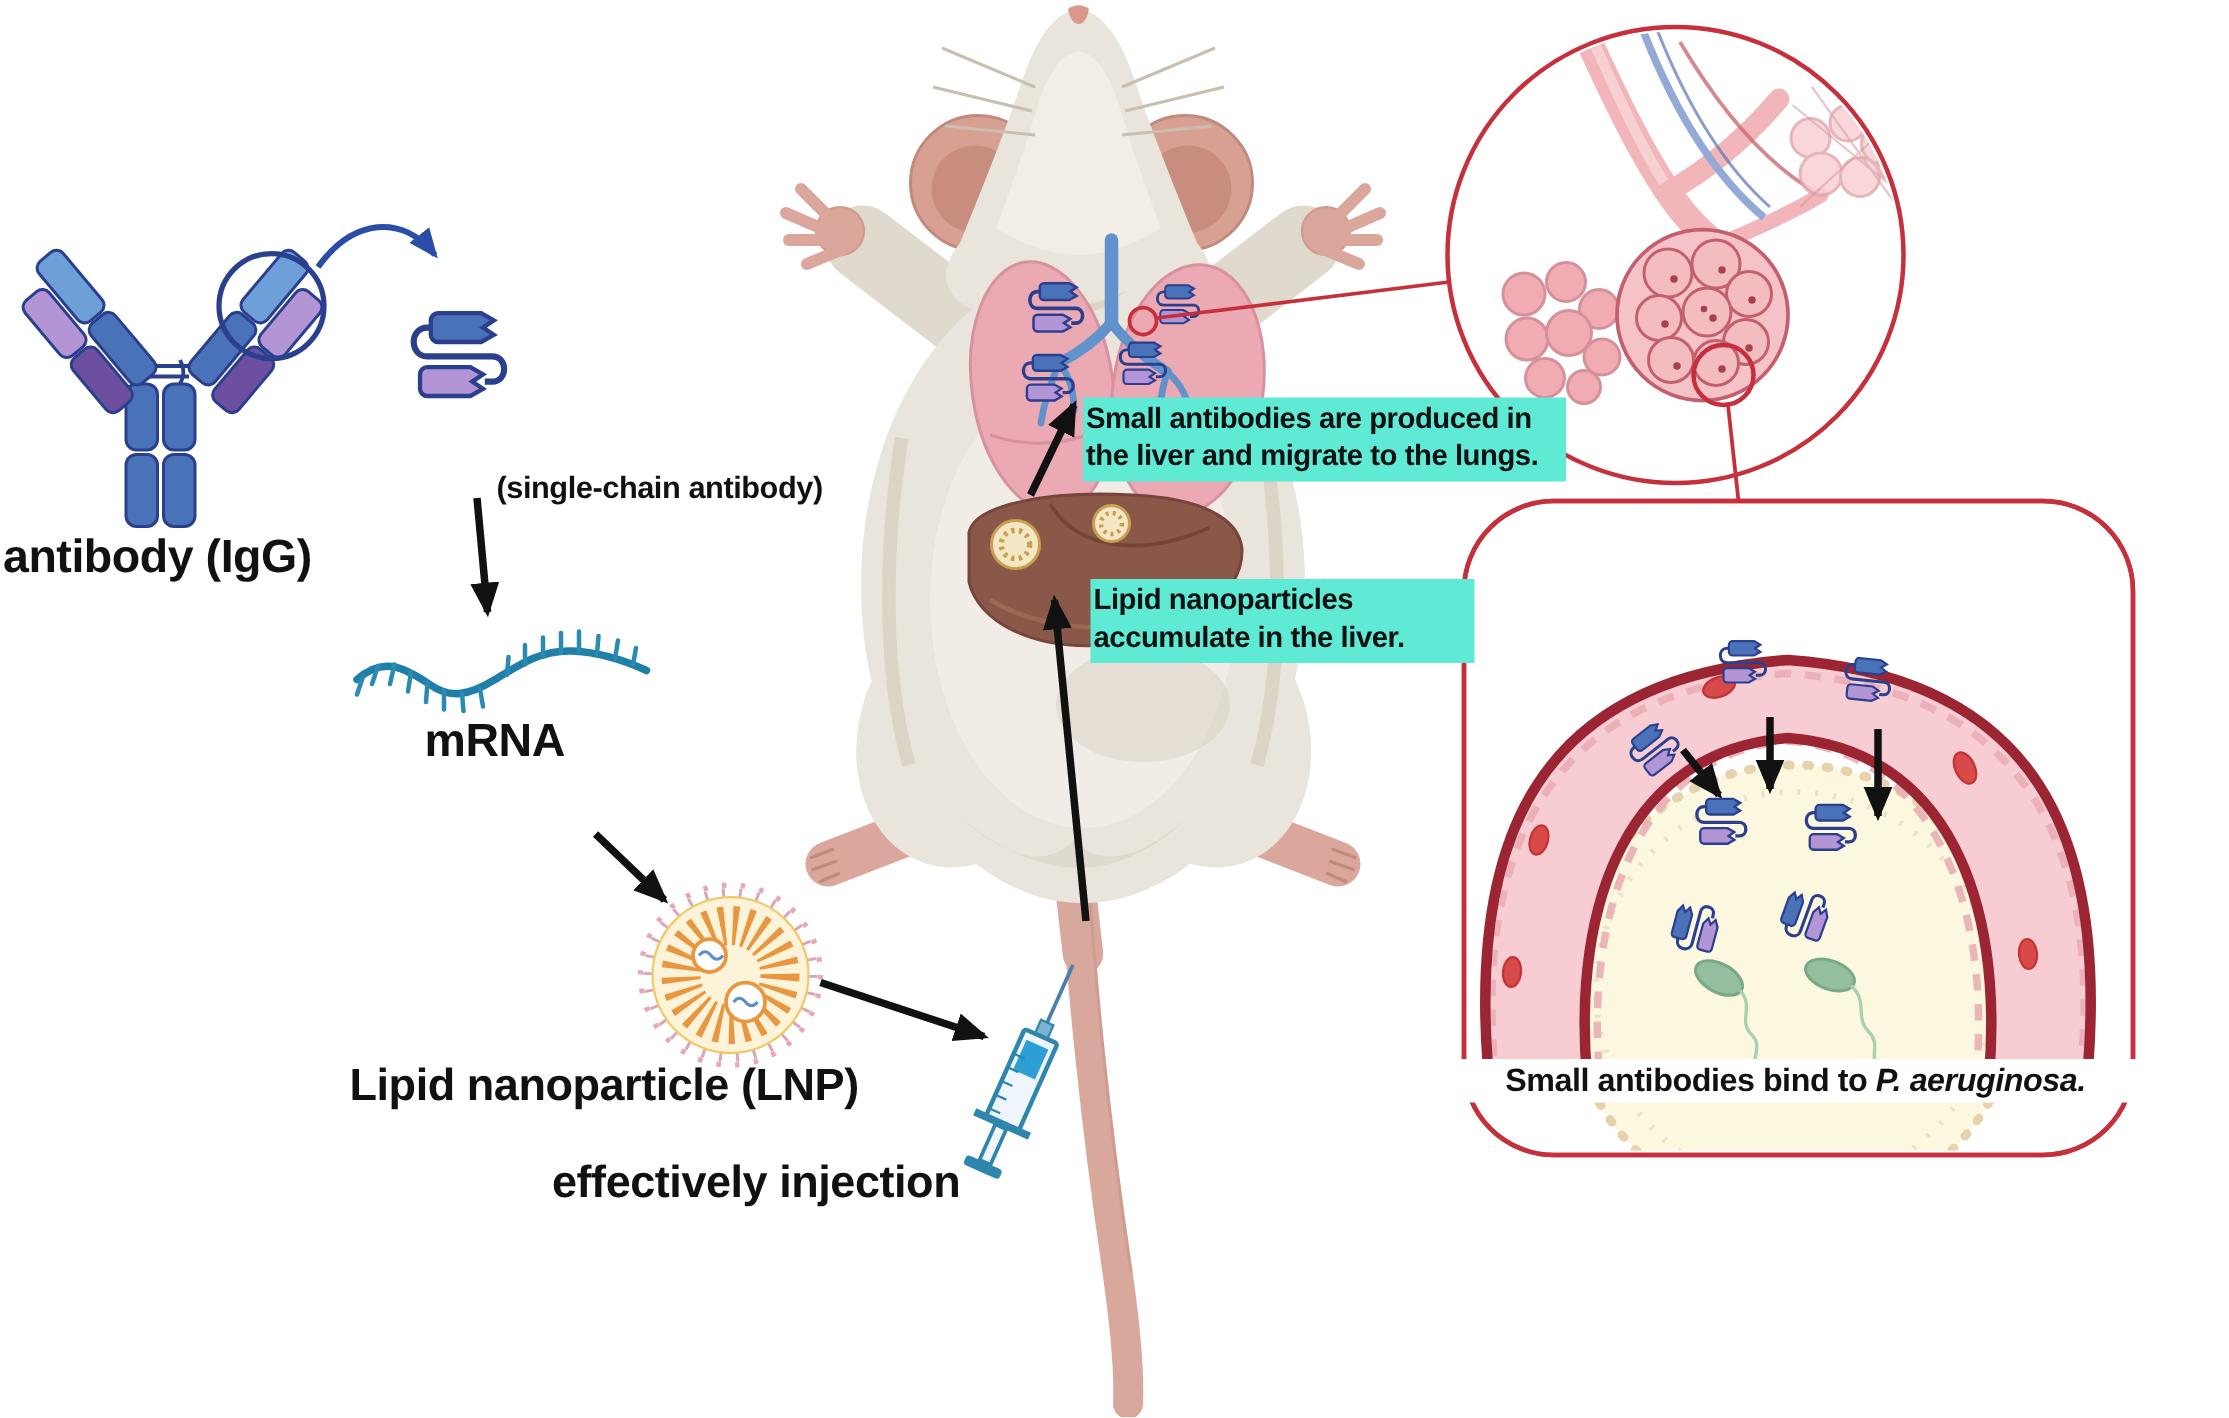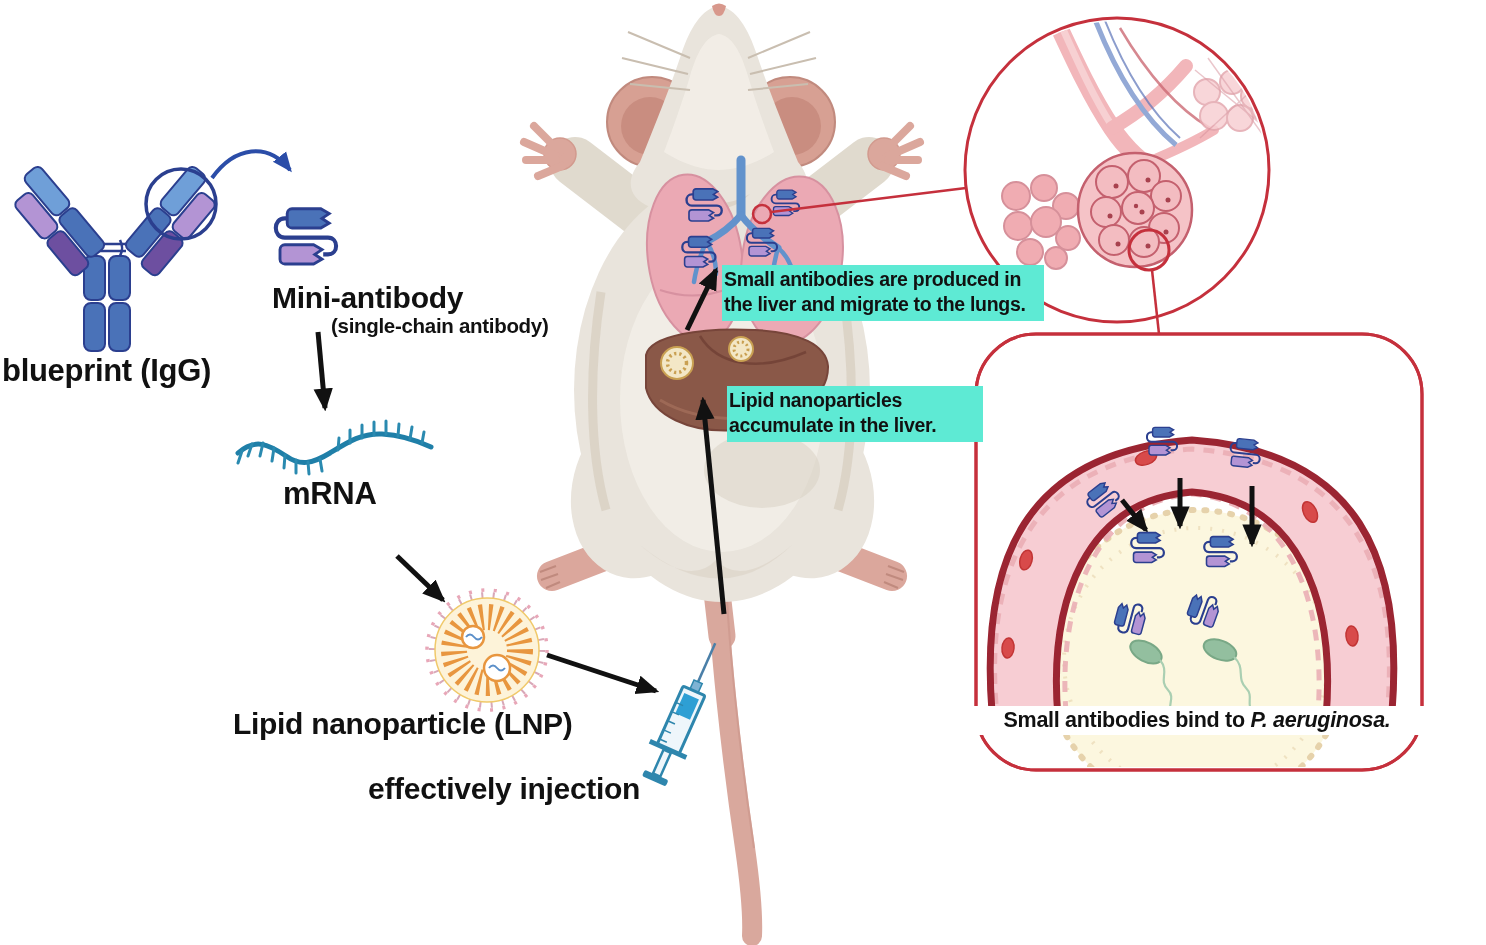--- a/index.html
+++ b/index.html
@@ -330,22 +330,21 @@
         <ellipse cx="1220" cy="650" rx="17" ry="9.5" fill="var(--c-bacteria_green,#93bf9f)" stroke="#79a886" stroke-width="2" transform="rotate(20 1220 650)"></ellipse>
         <path d="M1234,657 C1246,668 1236,678 1246,688 C1254,696 1246,704 1252,712" stroke="#aacfb2" stroke-width="2.2" fill="none"></path>
       </g>
       <use href="#miniab" transform="translate(1109,633) rotate(-75) scale(0.62)"></use>
       <use href="#miniab" transform="translate(1181,623) rotate(-70) scale(0.62)"></use>
     </g>
     <rect x="976" y="334" width="446" height="436" rx="60" fill="none" class="accent" stroke-width="3"></rect>
   </g>
 </svg>
 
-<div class="lbl t1" style="left:2px;top:353px;font-size:31px;">blueprint (IgG)</div>
-<div class="lbl t1" style="left:272px;top:281px;">Mini-antibody</div>
+<div class="lbl t1" style="left:2px;top:353px;font-size:31px;">antibody (IgG)</div>
 <div class="lbl t2" style="left:331px;top:314px;">(single-chain antibody)</div>
 <div class="lbl t1" style="left:283px;top:476px;font-size:31px;">mRNA</div>
 <div class="lbl t1" style="left:233px;top:707px;">Lipid nanoparticle (LNP)</div>
 <div class="lbl t1" style="left:368px;top:772px;">effectively injection</div>
 
 <div class="lbl note" style="left:722px;top:265px;width:316px;">Small antibodies are produced in the liver and migrate to the lungs.</div>
 <div class="lbl note" style="left:727px;top:386px;width:250px;">Lipid nanoparticles accumulate in the liver.</div>
 
 <div class="lbl panel-c" style="left:960px;top:706px;width:462px;"><span>Small antibodies bind to </span><i>P. aeruginosa.</i></div>
 

